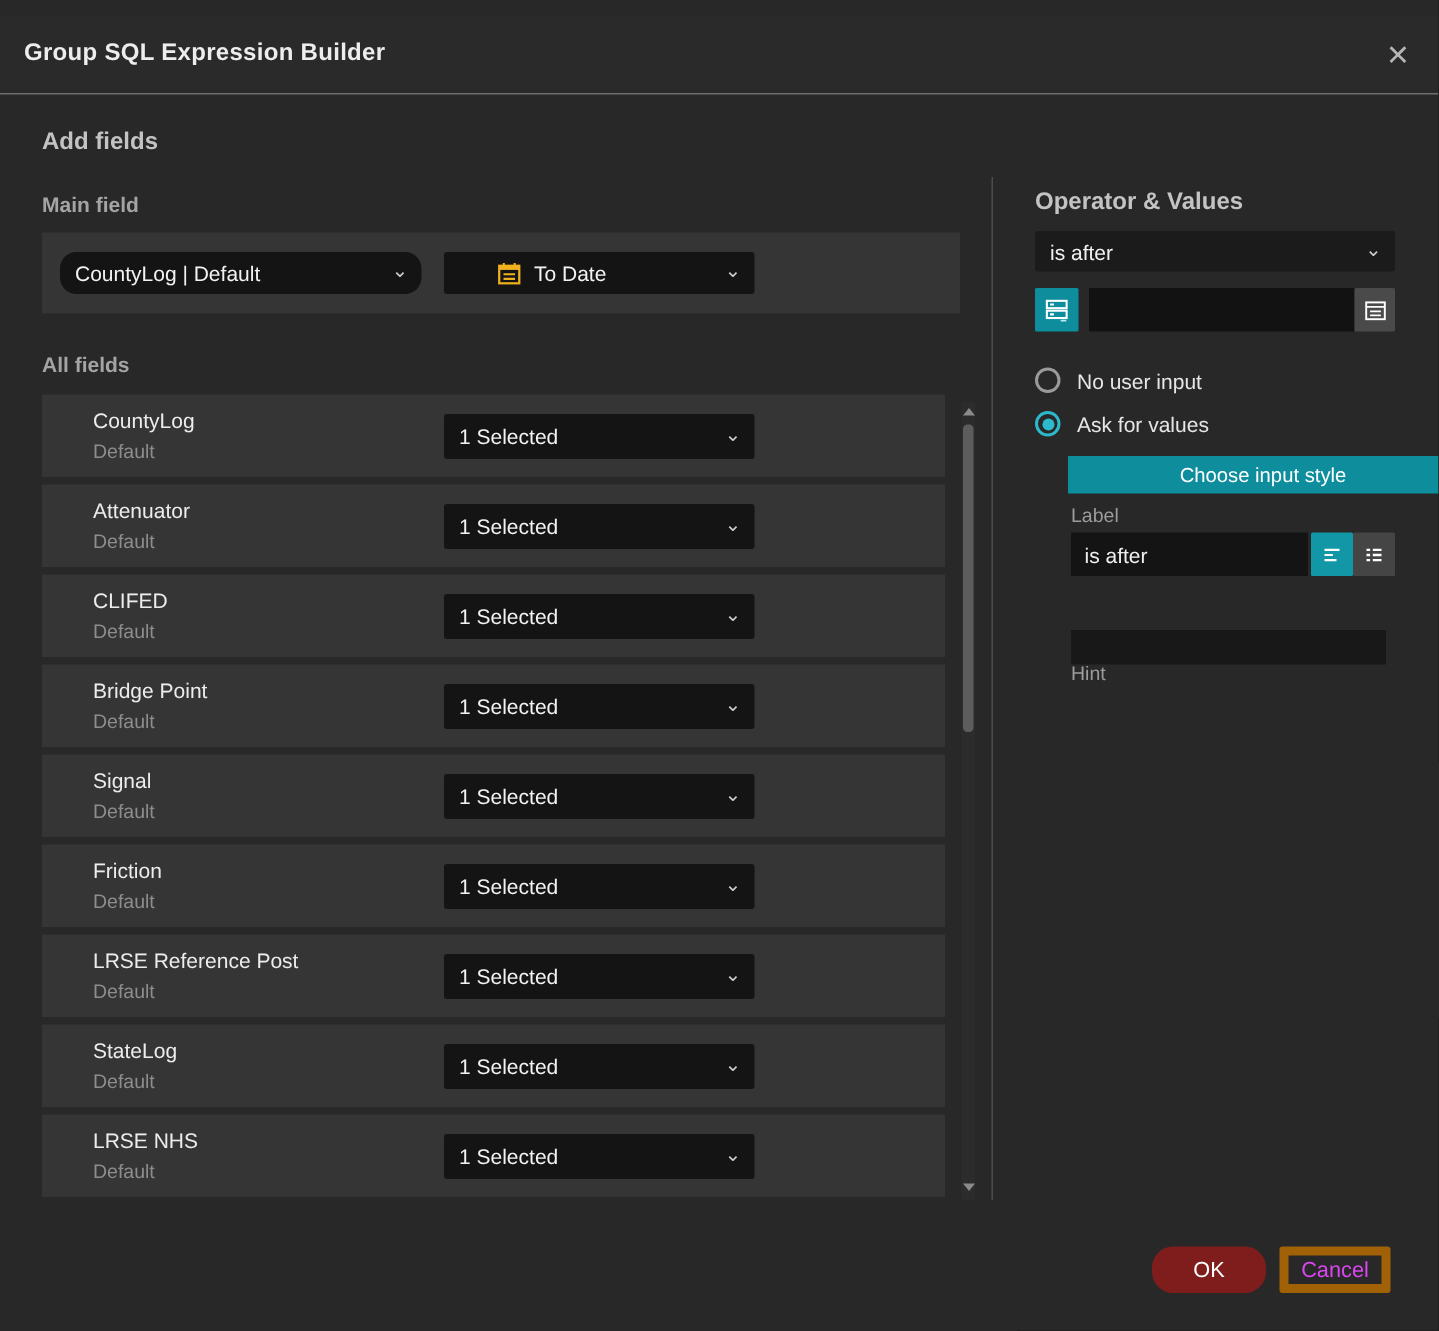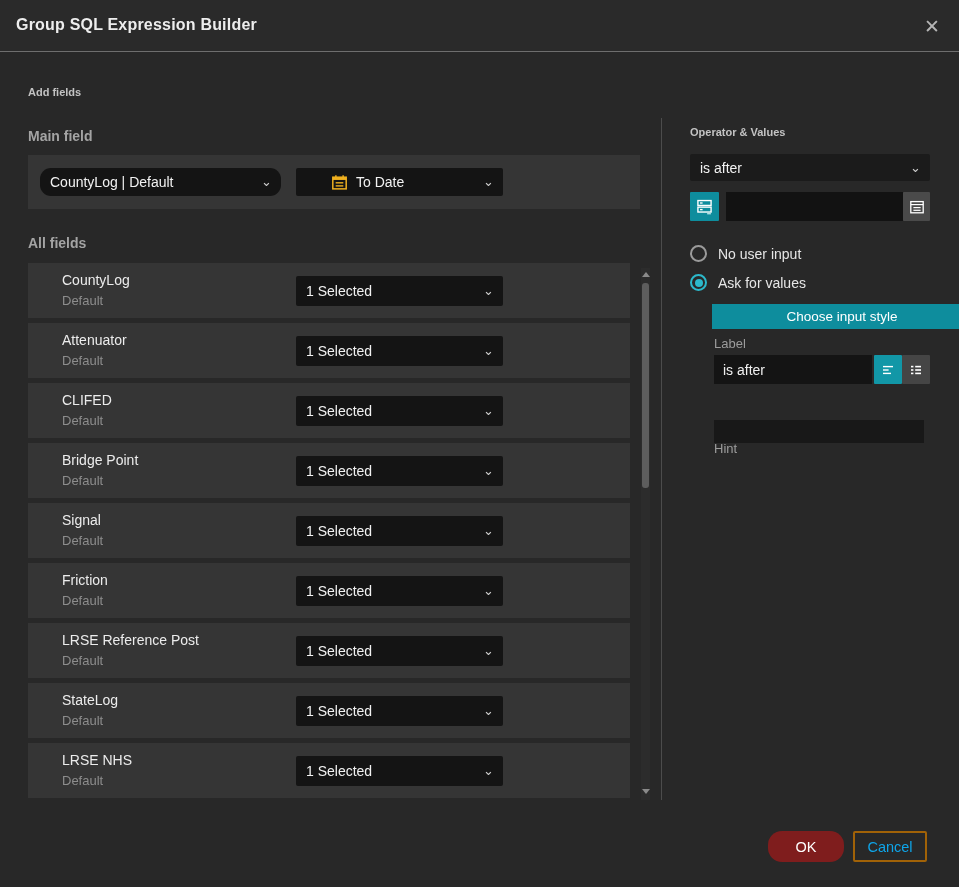--- a/index.html
+++ b/index.html
@@ -1,25 +1,25 @@
 <!DOCTYPE html>
 <html><head>
 <meta charset="utf-8">
 <style>
   * { margin:0; padding:0; box-sizing:border-box; }
   html,body { width:959px; height:887px; background:#1c1c1c; }
   body { font-family:"Liberation Sans", sans-serif; }
   .dialog { position:relative; width:959px; height:887px; background:#282828; color:#e8e8e8; overflow:hidden; }
 
   
-  .hdr { position:absolute; left:0; top:0; width:959px; height:52px; background:#2a2a2a; border-bottom:1px solid #6e6e6e; }
+  .hdr { position:absolute; left:0; top:11px; width:959px; height:52px; background:#2a2a2a; border-bottom:1px solid #6e6e6e; }
   .hdr-title { position:absolute; left:16px; top:16px; font-size:16px; font-weight:700; color:#ededed; letter-spacing:.2px; }
   .close { position:absolute; right:14px; top:13px; width:26px; height:26px; color:#b5b5b5; font-size:19px; line-height:26px; text-align:center; cursor:pointer; font-family:"DejaVu Sans", sans-serif; }
 
-  .sec-h1 { position:absolute; font-size:11px; font-weight:700; color:#c3c3c3; }
+  .sec-h1 { position:absolute; font-size:16px; font-weight:700; color:#c3c3c3; }
   .sec-h2 { position:absolute; font-size:14px; font-weight:700; color:#a4a4a4; }
 
   .panel { position:absolute; background:#353535; }
 
   .select { position:relative; background:#141414; border-radius:2px; display:flex; align-items:center; padding:0 10px; cursor:pointer; }
   .select .txt { font-size:14px; color:#f2f2f2; white-space:nowrap; }
   .select .chev { position:absolute; right:9px; top:50%; transform:translateY(-54%); color:#cfcfcf; font-size:13px; font-family:"DejaVu Sans", sans-serif; }
   .cal { width:17px; height:17px; margin-right:8px; flex:0 0 auto; }
 
   
@@ -44,21 +44,21 @@
   .radio { width:17px; height:17px; border-radius:50%; border:2px solid #9b9b9b; background:transparent; flex:0 0 auto; }
   .radio.sel { border-color:#2cb9cb; position:relative; }
   .radio.sel::after { content:""; position:absolute; left:2.5px; top:2.5px; width:8px; height:8px; border-radius:50%; background:#2cb9cb; }
   .radio-lbl { font-size:14px; color:#e6e6e6; }
   .choose-btn { position:absolute; left:712px; top:304px; width:260px; height:25px; background:#0e8d9d; color:#fff; border:none; font-size:13.5px; font-family:"Liberation Sans", sans-serif; cursor:pointer; }
   .cap { position:absolute; font-size:13px; color:#9c9c9c; }
   .txt-input { position:absolute; background:#141414; border:none; color:#f0f0f0; font-size:14px; padding:0 9px; font-family:"Liberation Sans", sans-serif; }
 
   
   .btn-ok { position:absolute; left:768px; top:831px; width:76px; height:31px; background:#7f1d1d; color:#fff; border:none; border-radius:14px; font-size:14.5px; font-family:"Liberation Sans", sans-serif; cursor:pointer; }
-  .btn-cancel { position:absolute; left:853px; top:831px; width:74px; height:31px; background:transparent; color:#0ea5e9; border:2px solid #a16207; border-radius:2px; font-size:14.5px; font-family:"Liberation Sans", sans-serif; cursor:pointer; }
+  .btn-cancel { position:absolute; left:853px; top:831px; width:74px; height:31px; background:transparent; color:#d946ef; border:6px solid #a16207; border-radius:2px; font-size:14.5px; font-family:"Liberation Sans", sans-serif; cursor:pointer; }
 </style>
 </head>
 <body>
 
 <div class="dialog">
 
   <div class="hdr">
     <div class="hdr-title">Group SQL Expression Builder</div>
     <div class="close">✕</div>
   </div>

